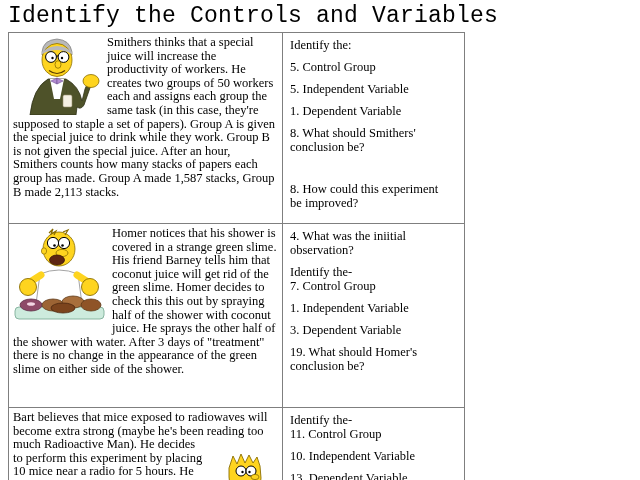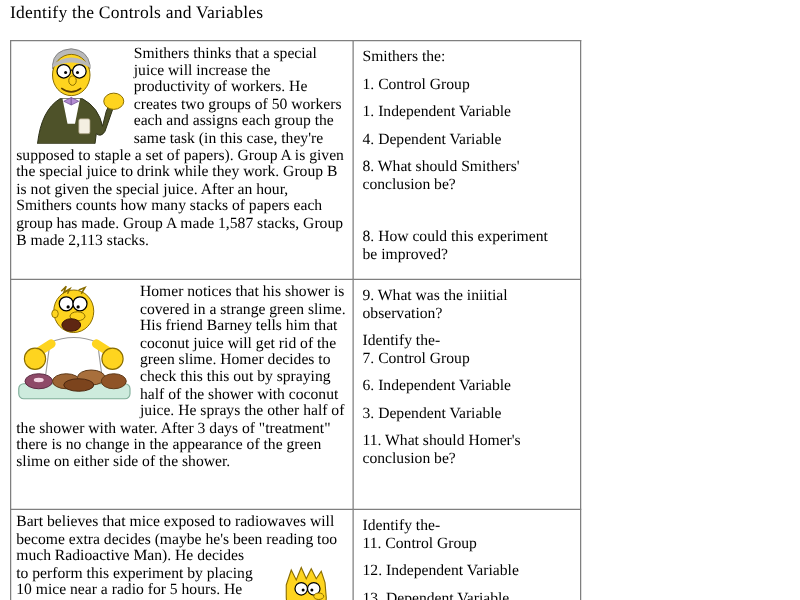--- a/index.html
+++ b/index.html
@@ -3,22 +3,22 @@
 <meta charset="utf-8">
 <style>
   html,body{margin:0;padding:0;}
   body{
     width:640px;height:480px;overflow:hidden;position:relative;
     background:#ffffff;color:#000;
     font-family:"Liberation Serif","DejaVu Serif",serif;
   }
   .page-title{
     position:absolute;left:8px;top:3px;margin:0;
-    font-size:14px;font-weight:normal;letter-spacing:.2px;
-    font-family:Liberation Serif, serif;
+    font-size:23px;font-weight:normal;letter-spacing:.2px;
+    font-family:Liberation Mono, monospace;
   }
   table.worksheet{
     position:absolute;left:8px;top:32px;width:435px;
     border-collapse:collapse;table-layout:fixed;
   }
   td{border:1px solid #7f7f7f;vertical-align:top;background:#fff;}
   td.story-cell{width:265px;padding:3px 4px 2px 4px;}
   td.q-cell{width:170px;padding:5px 4px 4px 7px;}
   tr.row-1 td{height:181px;}
   tr.row-2 td{height:174px;}
@@ -59,24 +59,24 @@
             <polygon points="50,44 44,47 44,41" fill="#b48cd2" stroke="#6d4e91" stroke-width="0.6"></polygon>
             <ellipse cx="78" cy="44" rx="8" ry="6.5" fill="#fed41f" stroke="#8a6d00" stroke-width="0.8"></ellipse>
             <rect x="50" y="58" width="9" height="12" rx="1.5" fill="#f4efe2" stroke="#9a9070" stroke-width="0.6"></rect>
           </svg>
         </span>
         <span>Smithers thinks that a special juice will increase the productivity of workers. He creates two groups of 50 workers each and assigns each group the same task (in this case, they're supposed to staple a set of papers). Group A is given the special juice to drink while they work. Group B is not given the special juice. After an hour, Smithers counts how many stacks of papers each group has made. Group A made 1,587 stacks, Group B made 2,113 stacks.</span>
       </div>
     </td>
     <td class="q-cell">
       <div>
-            <div class="q-item">Smithers the:</div>
-            <div class="q-item">1. Control Group</div>
-            <div class="q-item">1. Independent Variable</div>
-            <div class="q-item">4. Dependent Variable</div>
+            <div class="q-item">Identify the:</div>
+            <div class="q-item">5. Control Group</div>
+            <div class="q-item">5. Independent Variable</div>
+            <div class="q-item">1. Dependent Variable</div>
             <div class="q-item">8. What should Smithers'
 conclusion be?</div>
             <div class="q-spacer"></div>
             <div class="q-item">8. How could this experiment
 be improved?</div>
           </div>
     </td>
   </tr>
 
   <tr class="row-2">
@@ -106,36 +106,36 @@
             <ellipse cx="60" cy="74" rx="11" ry="6" fill="#a86f3c" stroke="#5f3a18" stroke-width="0.8"></ellipse>
             <ellipse cx="78" cy="77" rx="10" ry="6" fill="#8f5427" stroke="#5f3a18" stroke-width="0.8"></ellipse>
             <ellipse cx="50" cy="80" rx="12" ry="5" fill="#7c441d" stroke="#4c2810" stroke-width="0.8"></ellipse>
           </svg>
         </span>
         <span>Homer notices that his shower is covered in a strange green slime. His friend Barney tells him that coconut juice will get rid of the green slime. Homer decides to check this this out by spraying half of the shower with coconut juice. He sprays the other half of the shower with water. After 3 days of "treatment" there is no change in the appearance of the green slime on either side of the shower.</span>
       </div>
     </td>
     <td class="q-cell">
       <div>
-            <div class="q-item">9. What was the iniitial
+            <div class="q-item">4. What was the iniitial
 observation?</div>
             <div class="q-item">Identify the-
 7. Control Group</div>
-            <div class="q-item">6. Independent Variable</div>
+            <div class="q-item">1. Independent Variable</div>
             <div class="q-item">3. Dependent Variable</div>
-            <div class="q-item">11. What should Homer's
+            <div class="q-item">19. What should Homer's
 conclusion be?</div>
           </div>
     </td>
   </tr>
 
   <tr class="row-3">
     <td class="story-cell">
       <div class="story">
-        <span>Bart believes that mice exposed to radiowaves will become extra decides (maybe he's been</span>
+        <span>Bart believes that mice exposed to radiowaves will become extra strong (maybe he's been</span>
         <span class="char-float-right">
           <svg width="70" height="80" viewBox="0 0 70 80">
             <path d="M21 18 L25 6 L29 14 L33 4 L37 13 L41 5 L45 13 L49 7 L52 16 L53 28 Q53 38 45 41 L29 41 Q21 37 21 27 Z" fill="#fed41f" stroke="#8a6d00" stroke-width="0.9"></path>
             <circle cx="33" cy="21" r="5" fill="#fff" stroke="#000" stroke-width="1"></circle>
             <circle cx="43" cy="21" r="5" fill="#fff" stroke="#000" stroke-width="1"></circle>
             <circle cx="34.5" cy="22" r="1.2" fill="#000"></circle>
             <circle cx="41.5" cy="22" r="1.2" fill="#000"></circle>
             <ellipse cx="47" cy="27" rx="4" ry="2.6" fill="#fed41f" stroke="#8a6d00" stroke-width="0.8"></ellipse>
             <path d="M30 33 Q38 39 49 31 L48 35 Q39 42 30 36 Z" fill="#fff" stroke="#000" stroke-width="0.9"></path>
             <path d="M20 46 Q35 41 50 46 L54 64 L16 64 Z" fill="#e85c2e" stroke="#a23a17" stroke-width="0.8"></path>
@@ -148,19 +148,19 @@
             <rect x="42" y="76" width="7" height="6" fill="#fed41f"></rect>
           </svg>
         </span>
         <span>reading too much Radioactive Man). He decides to perform this experiment by placing 10 mice near a radio for 5 hours. He compared these 10 mice to another 10 mice that had not</span>
       </div>
     </td>
     <td class="q-cell">
       <div>
             <div class="q-item">Identify the-
 11. Control Group</div>
-            <div class="q-item">12. Independent Variable</div>
+            <div class="q-item">10. Independent Variable</div>
             <div class="q-item">13. Dependent Variable</div>
           </div>
     </td>
   </tr>
 </tbody>
   </table>
 
 </body></html>

